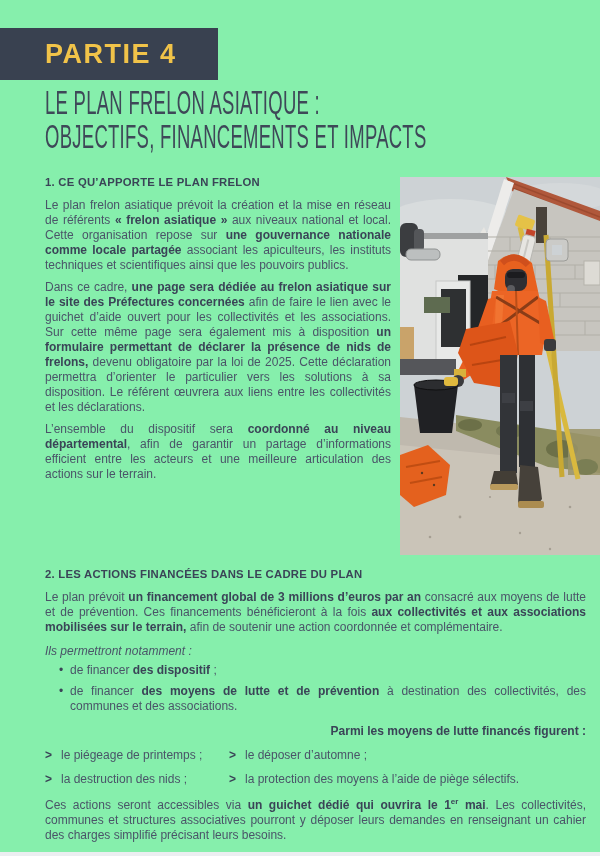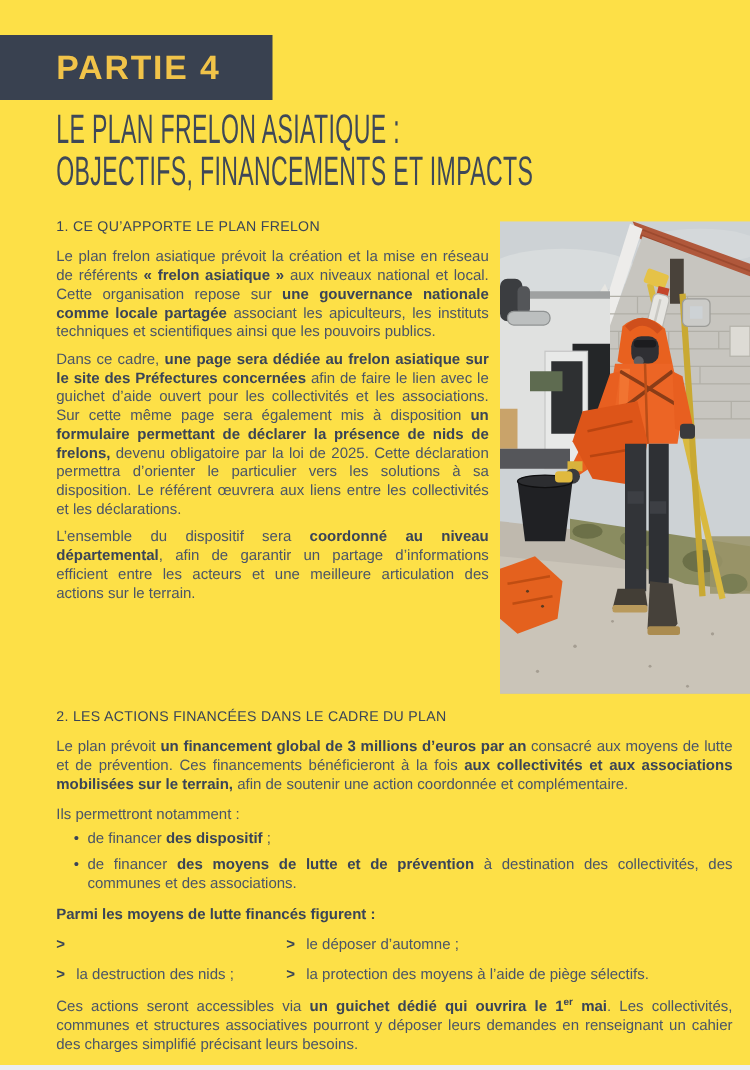--- a/index.html
+++ b/index.html
@@ -1,54 +1,54 @@
 <!DOCTYPE html>
 <html lang="fr"><head>
 <meta charset="utf-8">
 <style>
   html,body{margin:0;padding:0;background:#ffffff;}
   .page{
-    position:relative;width:600px;height:856px;background:#fde047;overflow:hidden;
+    position:relative;width:600px;height:856px;background:#86efac;overflow:hidden;
     font-family:"Liberation Sans", sans-serif;color:#4a5468;
   }
   
   .banner{
     position:absolute;left:0;top:28px;width:218px;height:52px;background:#394150;
     display:flex;align-items:center;padding-left:45px;box-sizing:border-box;
   }
   .banner-label{
     color:#f1c349;font-size:27px;font-weight:bold;letter-spacing:1.5px;line-height:1;
   }
   
   .doc-title{position:absolute;left:45px;top:86px;color:#3e4858;}
   .doc-title .line{
     display:block;font-size:33px;line-height:34px;font-weight:400;white-space:nowrap;
     transform:scaleX(0.56);transform-origin:0 50%;letter-spacing:0.5px;
   }
   
   .col-left{position:absolute;left:45px;top:176px;width:346px;}
   .section2{position:absolute;left:45px;top:568px;width:541px;}
   h3.sec-heading{
-    margin:0 0 10px 0;font-size:11.3px;font-weight:normal;color:#3a4457;letter-spacing:.25px;
+    margin:0 0 10px 0;font-size:11.3px;font-weight:bold;color:#3a4457;letter-spacing:.25px;
   }
   p.body{
     margin:0 0 7px 0;font-size:12px;line-height:15px;text-align:justify;color:#4a5468;
   }
   .section2 p.body{margin-bottom:9px;}
   .b{font-weight:bold;color:#3a4457;}
   .sup{font-size:8px;vertical-align:super;line-height:0;}
-  .list-intro{margin:2px 0 4px 0;font-size:12px;line-height:15px;color:#4a5468;}
+  .list-intro{margin:2px 0 4px 0;font-size:12px;line-height:15px;color:#4a5468;font-style:italic;}
   .bullets{margin:0 0 10px 0;}
   .bullet-item{
     display:flex;font-size:12px;line-height:15px;margin:0 0 6px 0;padding-left:14px;
   }
   .bullet-marker{width:11px;flex:0 0 11px;color:#3a4457;}
   .bullet-text{flex:1;text-align:justify;}
   .finance-heading{
-    margin:10px 0 9px 0;font-size:12px;line-height:15px;font-weight:bold;color:#3a4457;
+    margin:10px 0 9px 0;font-size:12px;line-height:15px;font-weight:bold;color:#3a4457;text-align:right;
   }
   .chev-grid{
     display:grid;grid-template-columns:184px 1fr;row-gap:9px;margin:0 0 11px 0;
   }
   .chev{display:flex;font-size:12px;line-height:15px;color:#4a5468;}
   .chev-marker{width:16px;flex:0 0 16px;font-weight:bold;color:#3a4457;}
   
   .photo{position:absolute;left:400px;top:177px;width:200px;height:378px;}
   .photo svg{display:block;}
   
@@ -209,20 +209,21 @@
         <span class="bullet-marker">•</span>
         <span class="bullet-text"><span>de financer </span><span class="b">des moyens de lutte et de prévention</span><span> à destination des collectivités, des communes et des associations.</span></span>
       </div>
     </div>
 
     <div class="finance-heading">Parmi les moyens de lutte financés figurent :</div>
 
     <div class="chev-grid">
       <div class="chev">
         <span class="chev-marker">&gt;</span>
+        <span>le piégeage de printemps ;</span>
       </div>
       <div class="chev">
         <span class="chev-marker">&gt;</span>
         <span>le déposer d’automne ;</span>
       </div>
       <div class="chev">
         <span class="chev-marker">&gt;</span>
         <span>la destruction des nids ;</span>
       </div>
       <div class="chev">

